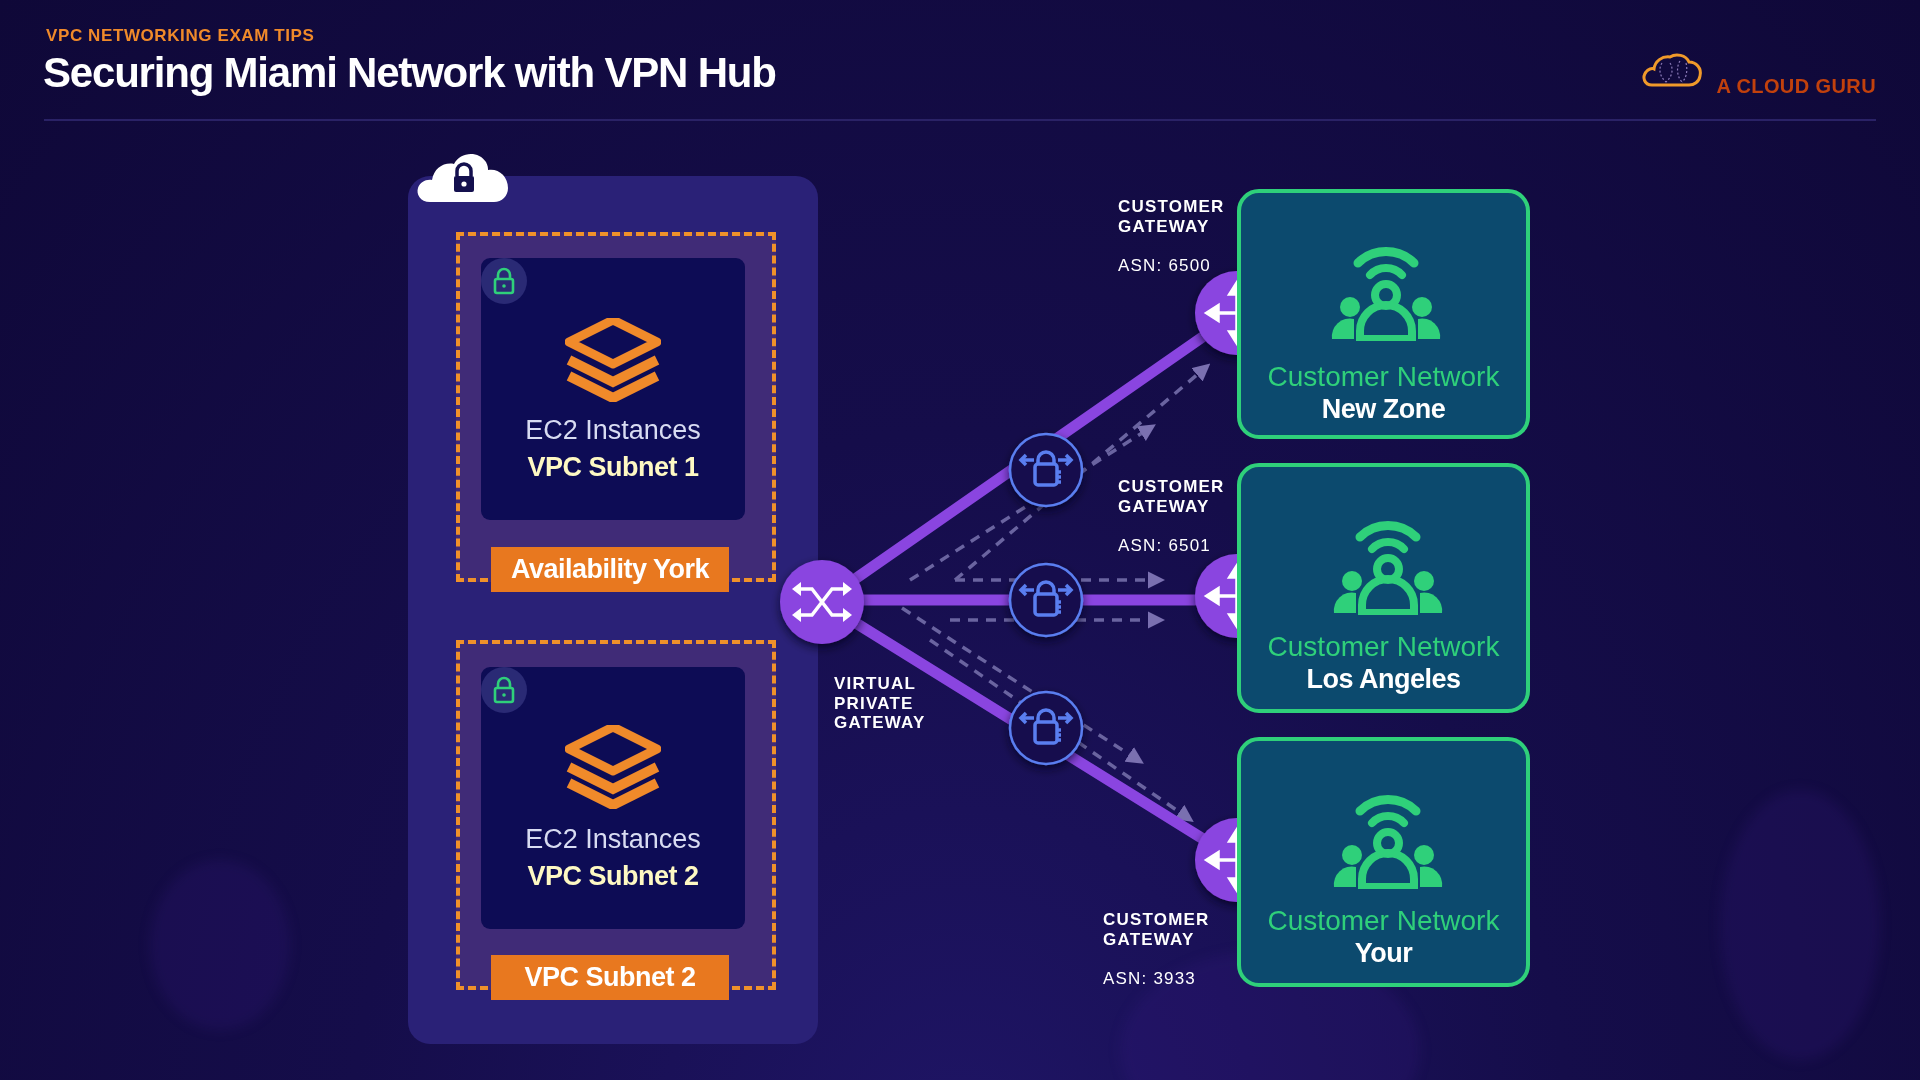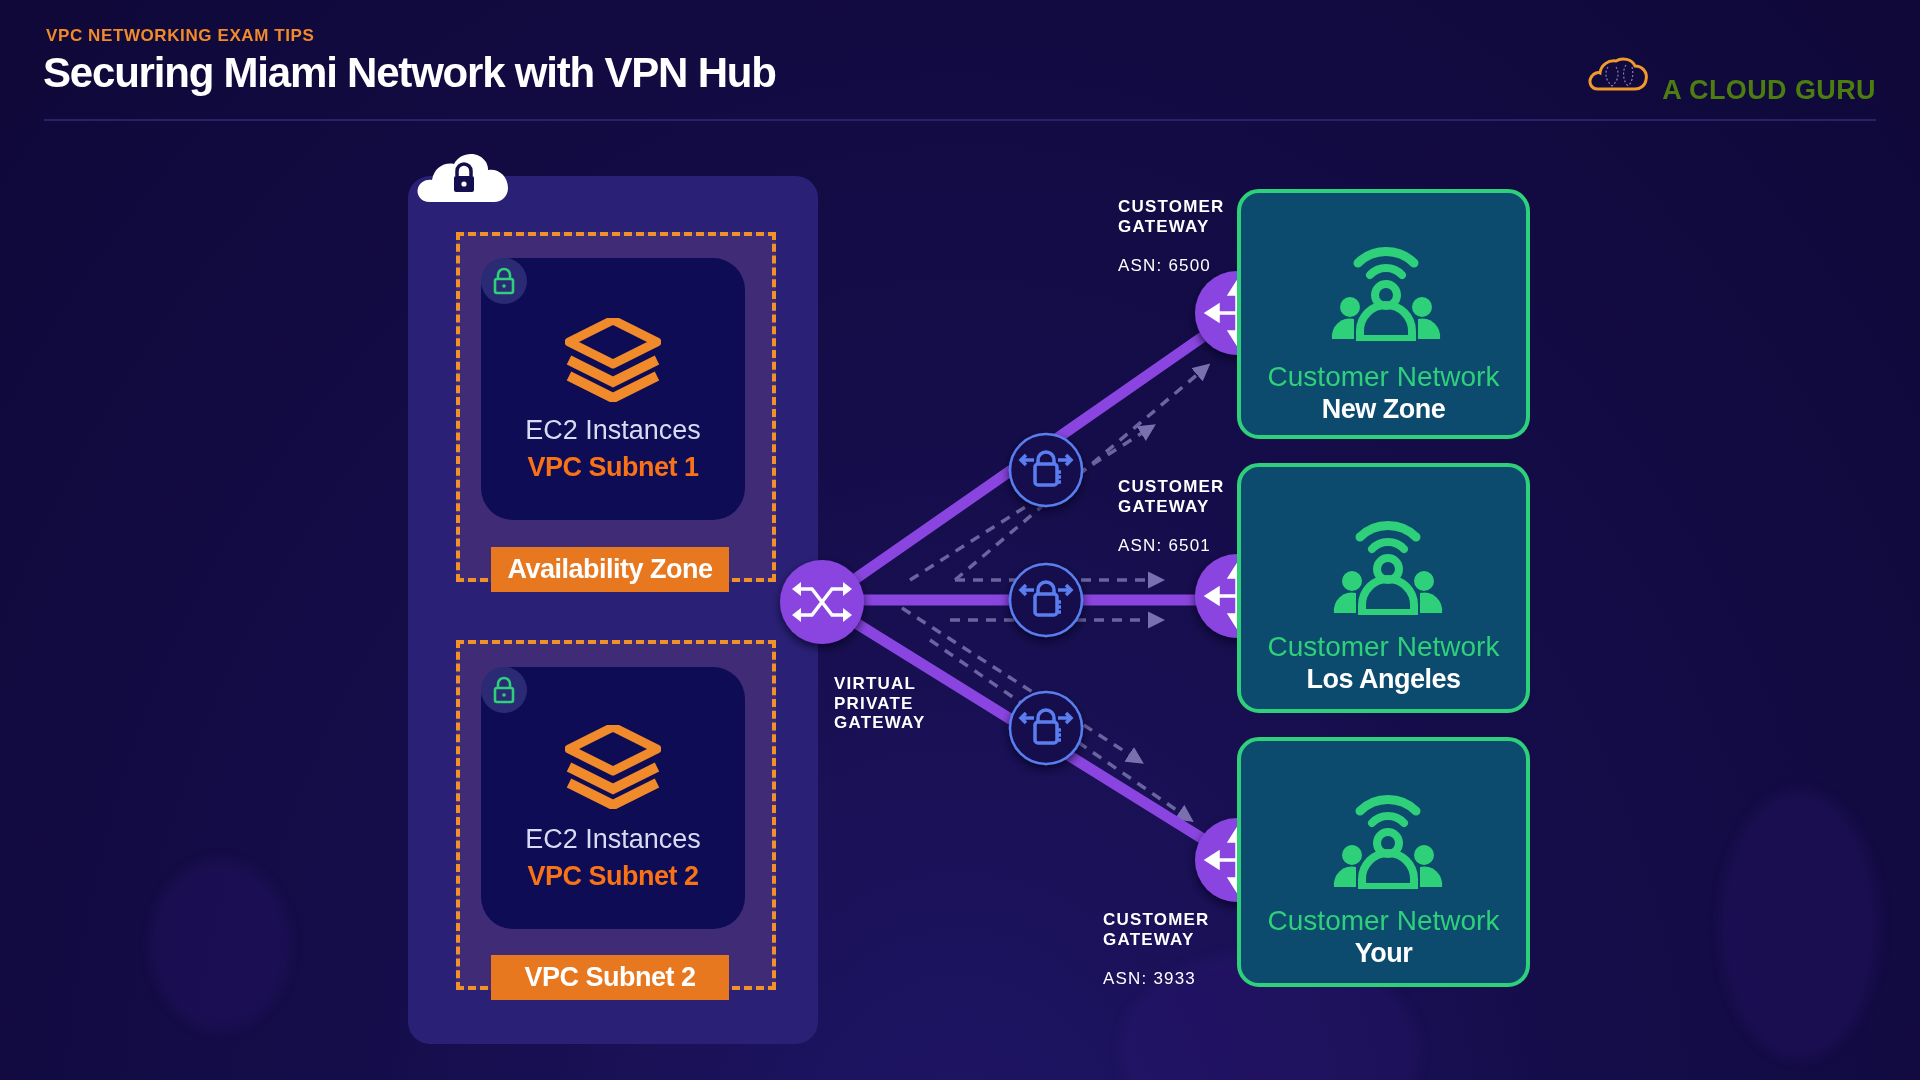--- a/index.html
+++ b/index.html
@@ -7,33 +7,33 @@
     width:1920px; height:1080px; overflow:hidden; position:relative;
     background: radial-gradient(ellipse at 50% 110%, #1f1566 0%, #150d4a 45%, #0f0838 100%);
     font-family: "Liberation Sans", sans-serif;
     color:#fff;
   }
   .bg-blob { position:absolute; border-radius:50%; background: rgba(60,30,140,0.18); filter: blur(6px); }
   .eyebrow { position:absolute; left:46px; top:26px; font-size:17px; font-weight:700; letter-spacing:0.6px; color:#f08a2a; }
   .title { position:absolute; left:43px; top:49px; font-size:42px; font-weight:700; letter-spacing:-1.2px; color:#fff; }
   .header-rule { position:absolute; left:44px; right:44px; top:119px; height:2px; background:#2a2266; }
   .brand { position:absolute; right:44px; top:40px; display:flex; align-items:center; gap:12px; }
-  .brand-text { font-size:27px; font-weight:700; color:#4d7c0f; letter-spacing:0.4px;margin-top:35px; }
+  .brand-text { font-size:20px; font-weight:700; color:#c2410c; letter-spacing:0.4px;margin-top:35px; }
 
   .vpc { position:absolute; left:408px; top:176px; width:410px; height:868px; background:#2a2177; border-radius:22px; }
   .vpc-cloud { position:absolute; left:416px; top:146px; }
   .zone { position:absolute; left:456px; width:312px; border:4px dashed #f0912a; background:rgba(90,55,120,0.45); }
   .zone.z1 { top:232px; height:342px; }
   .zone.z2 { top:640px; height:342px; }
-  .subnet-card { position:absolute; left:481px; width:264px; height:262px; background:#0d0c55; border-radius:32px; }
+  .subnet-card { position:absolute; left:481px; width:264px; height:262px; background:#0d0c55; border-radius:9px; }
   .subnet-card.c1 { top:258px; }
   .subnet-card.c2 { top:667px; }
   .lock-badge { position:absolute; width:46px; height:46px; border-radius:50%; background:#2a2a75; display:flex; align-items:center; justify-content:center; }
   .ec2-line1 { position:absolute; width:264px; text-align:center; font-size:27px; color:#d8dcf2; }
-  .ec2-line2 { position:absolute; width:264px; text-align:center; font-size:27px; font-weight:700; color:#f97316; letter-spacing:-0.5px; }
+  .ec2-line2 { position:absolute; width:264px; text-align:center; font-size:27px; font-weight:700; color:#fef9c3; letter-spacing:-0.5px; }
   .zone-label { position:absolute; left:491px; width:238px; height:45px; background:#e8781f; color:#fff; font-size:27px; font-weight:700; text-align:center; line-height:45px; letter-spacing:-0.5px; }
 
   .links { position:absolute; left:0; top:0; }
   .node-label { position:absolute; font-size:17px; font-weight:700; letter-spacing:1.2px; line-height:19.5px; color:#fff; }
   .node-label .asn { font-weight:400; letter-spacing:1.2px;margin-top:20px; }
 
   .cust { position:absolute; left:1237px; width:285px; height:242px; border:4px solid #2fd07a; border-radius:22px; background:#0c4a6e; }
   .cust-t1 { position:absolute; left:0; width:100%; text-align:center; font-size:28px; color:#2fd07a; }
   .cust-t2 { position:absolute; left:0; width:100%; text-align:center; font-size:27px; font-weight:700; color:#fff; letter-spacing:-0.5px; }
   .cust-icon { position:absolute; left:50%; transform:translateX(-50%); }
@@ -74,21 +74,21 @@
     </svg>
   </div>
   <svg style="position:absolute;left:84px;top:60px;" width="96" height="84" viewBox="0 0 96 84">
     <path d="M48 2 L92 24 L48 46 L4 24 Z" fill="none" stroke="#f08a2a" stroke-width="9" stroke-linejoin="round"></path>
     <path d="M4 42 L48 64 L92 42" fill="none" stroke="#f08a2a" stroke-width="10"></path>
     <path d="M4 58 L48 80 L92 58" fill="none" stroke="#f08a2a" stroke-width="10"></path>
   </svg>
   <div class="ec2-line1" style="top:157px;">EC2 Instances</div>
   <div class="ec2-line2" style="top:194px;">VPC Subnet 1</div>
 </div>
-<div class="zone-label" style="top:547px;">Availability Zone</div>
+<div class="zone-label" style="top:547px;">Availability York</div>
 
 <div class="zone z2"></div>
 <div class="subnet-card c2">
   <div class="lock-badge" style="left:0;top:0;">
     <svg width="24" height="28" viewBox="0 0 24 28">
       <path d="M6 12 V8 a6 6 0 0 1 12 0 V12" fill="none" stroke="#2fd07a" stroke-width="2.6"></path>
       <rect x="3" y="12" width="18" height="14" rx="2" fill="none" stroke="#2fd07a" stroke-width="2.6"></rect>
       <circle cx="12" cy="19" r="1.8" fill="#2fd07a"></circle>
     </svg>
   </div>

